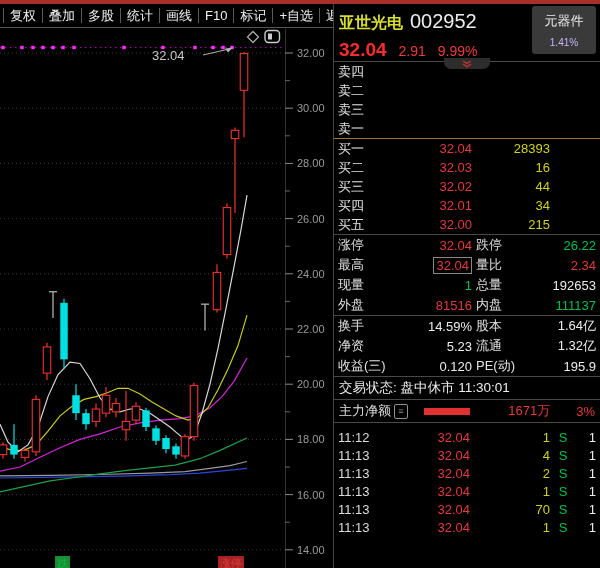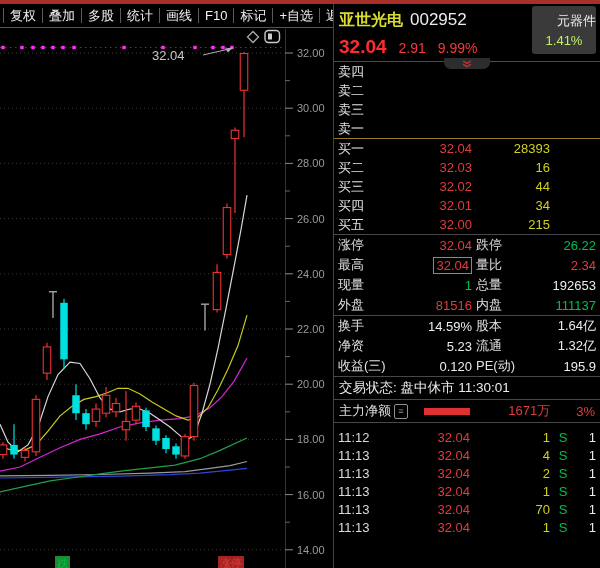--- a/index.html
+++ b/index.html
@@ -20,30 +20,30 @@
   .c-badge.green{background:#1f8a2f;}
   .c-badge.red{background:#a32222;}
   
   .vsep{position:absolute;top:4px;left:333px;width:1px;height:564px;background:#444;}
   
   .panel{position:absolute;top:4px;left:334px;width:266px;height:564px;overflow:hidden;
          font-size:13px;background:#000;}
   .p-header{position:relative;height:58px;border-bottom:1px solid #4a4a4a;box-sizing:border-box;
             padding:6px 0 0 5px;}
   .name-row .nm{color:#d9dd2e;font-size:16px;font-weight:bold;margin-right:7px;}
-  .name-row .cd{color:#ececec;font-size:17px;}
+  .name-row .cd{color:#ececec;font-size:20px;}
   .price-row{margin-top:5px;display:flex;align-items:baseline;}
   .price-row .big{color:#ff2d2d;font-size:19px;font-weight:bold;}
   .price-row .chg{color:#f03b3b;font-size:14px;margin-left:12px;}
   .price-row .pct{color:#f03b3b;font-size:14px;margin-left:12px;}
   .sector-badge{position:absolute;top:2px;right:4px;width:64px;height:48px;background:#3a3a3a;
                 border-radius:3px;display:flex;flex-direction:column;justify-content:space-between;
                 padding:6px 0;box-sizing:border-box;text-align:center;}
-  .sector-badge .sname{color:#ececec;font-size:13px;text-align:right;}
-  .sector-badge .schg{color:#bef264;font-size:13px;}
+  .sector-badge .sname{color:#ececec;font-size:13px;}
+  .sector-badge .schg{color:#c4b5fd;font-size:10px;}
   .collapse-tab{position:absolute;top:54px;left:110px;width:46px;height:11px;background:#2d2d2d;
                 border-radius:0 0 7px 7px;display:flex;align-items:center;justify-content:center;z-index:3;}
   .brow{display:grid;grid-template-columns:56px 78px 78px 1fr;height:19px;align-items:center;padding:0 4px;}
   .brow .lbl{color:#e0e0e0;}
   .brow .price{color:#e23b3b;text-align:right;}
   .brow .vol{color:#d0d020;text-align:right;}
   .hsep{height:1px;background:#484848;}
   .hsep.orange{background:#9c7a1e;}
   .drow{display:grid;grid-template-columns:58px 76px 62px 1fr;height:20px;align-items:center;padding:0 4px;}
   .drow .l{color:#e0e0e0;}

